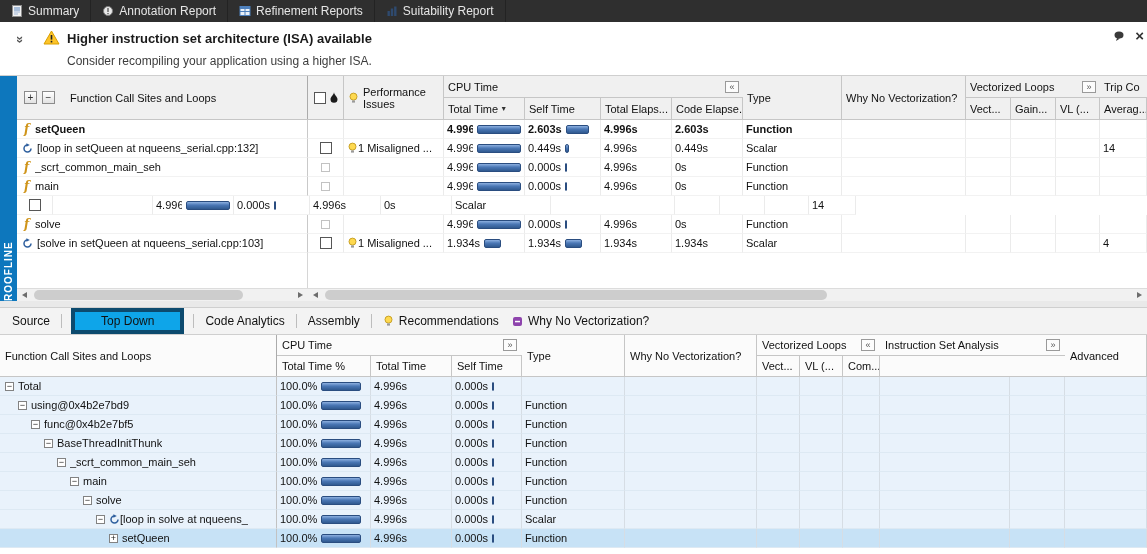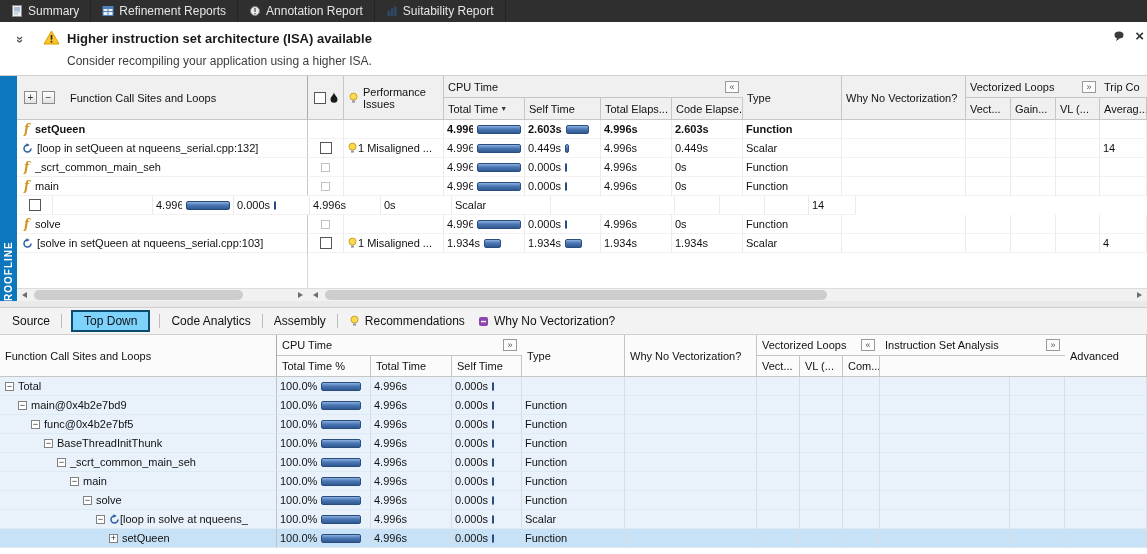--- a/index.html
+++ b/index.html
@@ -61,21 +61,21 @@
 .sb-btn{width:15px;height:100%;display:flex;align-items:center;justify-content:center;background:#f1f1f1}
 .tri-l{width:0;height:0;border-top:3.5px solid transparent;border-bottom:3.5px solid transparent;border-right:5px solid #6d6d6d}
 .tri-r{width:0;height:0;border-top:3.5px solid transparent;border-bottom:3.5px solid transparent;border-left:5px solid #6d6d6d}
 .sb-track{flex:1;position:relative}
 .sb-thumb{position:absolute;top:1px;bottom:1px;background:#cdcdcd;border-radius:5px}
 
 
 .splitter{position:absolute;top:301px;left:0;width:100%;height:7px;background:#e9e9e9;border-bottom:1px solid #cfcfcf}
 .btabs{position:absolute;top:308px;left:0;width:100%;height:26px;background:#f3f3f3;display:flex;align-items:center;padding-left:10px;gap:9px;font-size:12px}
 .btab{display:flex;align-items:center;gap:5px;color:#111;padding:3px 2px;white-space:nowrap}
-.btab.active{border:2px solid #0c4a6e;background:#7dd3fc;padding:2px 11px}
+.btab.active{border:4px solid #0c4a6e;background:#0ea5e9;padding:2px 26px}
 .vsep{width:1px;height:14px;background:#bdbdbd}
 
 
 .section-topdown{position:absolute;top:334px;left:0;width:100%;height:220px;border-top:1px solid #cfcfcf;background:#fff;overflow:hidden}
 .bhead{display:flex;height:42px;background:#fbfbfb;border-bottom:1px solid #c6c6c6}
 .bth{background:#fbfbfb;border-right:1px solid #c6c6c6;display:flex;align-items:center;padding:0 5px;height:100%;overflow:hidden;white-space:nowrap}
 .bh-top{height:21px;display:flex;align-items:center;padding:0 5px;border-bottom:1px solid #c6c6c6;background:#fbfbfb}
 .bh-sub{display:flex;height:20px}
 .bh-sub .bth{height:20px}
 .b-tree{width:277px;border-right:1px solid #ababab}
@@ -97,34 +97,34 @@
         <rect x="1.5" y="0.5" width="9" height="11" fill="#f2f2f2" stroke="#8d8d8d"></rect>
         <rect x="3" y="2.5" width="6" height="1" fill="#5e87c0"></rect>
         <rect x="3" y="4.5" width="6" height="1" fill="#5e87c0"></rect>
         <rect x="3" y="6.5" width="6" height="1" fill="#9fb6d8"></rect>
         <rect x="3" y="8.5" width="4" height="1" fill="#9fb6d8"></rect>
       </svg>
       <span class="lbl">Summary</span>
     </div>
     <div class="tab">
       <svg width="12" height="12" viewBox="0 0 12 12">
+        <circle cx="6" cy="6" r="4.5" fill="#e9e9e9" stroke="#7f7f7f"></circle>
+        <rect x="5.4" y="3" width="1.2" height="4" fill="#4a4a4a"></rect>
+        <rect x="5.4" y="8" width="1.2" height="1.2" fill="#4a4a4a"></rect>
+      </svg>
+      <span class="lbl">Annotation Report</span>
+    </div>
+    <div class="tab">
+      <svg width="12" height="12" viewBox="0 0 12 12">
         <rect x="1" y="1.5" width="10" height="9" fill="#eaf1f8" stroke="#4f81bd"></rect>
         <rect x="1" y="1.5" width="10" height="2.5" fill="#4f81bd"></rect>
         <line x1="1" y1="6.5" x2="11" y2="6.5" stroke="#4f81bd"></line>
         <line x1="6" y1="4" x2="6" y2="10.5" stroke="#4f81bd"></line>
       </svg>
       <span class="lbl">Refinement Reports</span>
-    </div>
-    <div class="tab">
-      <svg width="12" height="12" viewBox="0 0 12 12">
-        <circle cx="6" cy="6" r="4.5" fill="#e9e9e9" stroke="#7f7f7f"></circle>
-        <rect x="5.4" y="3" width="1.2" height="4" fill="#4a4a4a"></rect>
-        <rect x="5.4" y="8" width="1.2" height="1.2" fill="#4a4a4a"></rect>
-      </svg>
-      <span class="lbl">Annotation Report</span>
     </div>
     <div class="tab">
       <svg width="12" height="12" viewBox="0 0 12 12">
         <rect x="1.5" y="6" width="2.4" height="5" fill="#2f4a6e"></rect>
         <rect x="4.8" y="3.5" width="2.4" height="7.5" fill="#2f4a6e"></rect>
         <rect x="8.1" y="1.5" width="2.4" height="9.5" fill="#2f4a6e"></rect>
       </svg>
       <span class="lbl">Suitability Report</span>
     </div>
   </div>
@@ -620,21 +620,21 @@
         <div class="bcell b-vect"></div>
         <div class="bcell b-vl"></div>
         <div class="bcell b-com"></div>
         <div class="bcell b-traits"></div>
         <div class="bcell b-datat"></div>
         <div class="bcell b-adv"></div>
       </div>
       <div class="brow">
         <div class="bcell b-tree btree-cell" style="padding-left: 18px;">
           <span class="exp">−</span>
-          <span class="lbl">main@0x4b2e7bd9</span>
+          <span class="lbl">using@0x4b2e7bd9</span>
         </div>
         <div class="bcell b-pct">
           <span class="lbl">100.0%</span>
           <span class="tbar" style="width: 40px;"></span>
         </div>
         <div class="bcell b-total">
           <span class="lbl">4.996s</span>
         </div>
         <div class="bcell b-self">
           <span class="lbl">0.000s</span>

